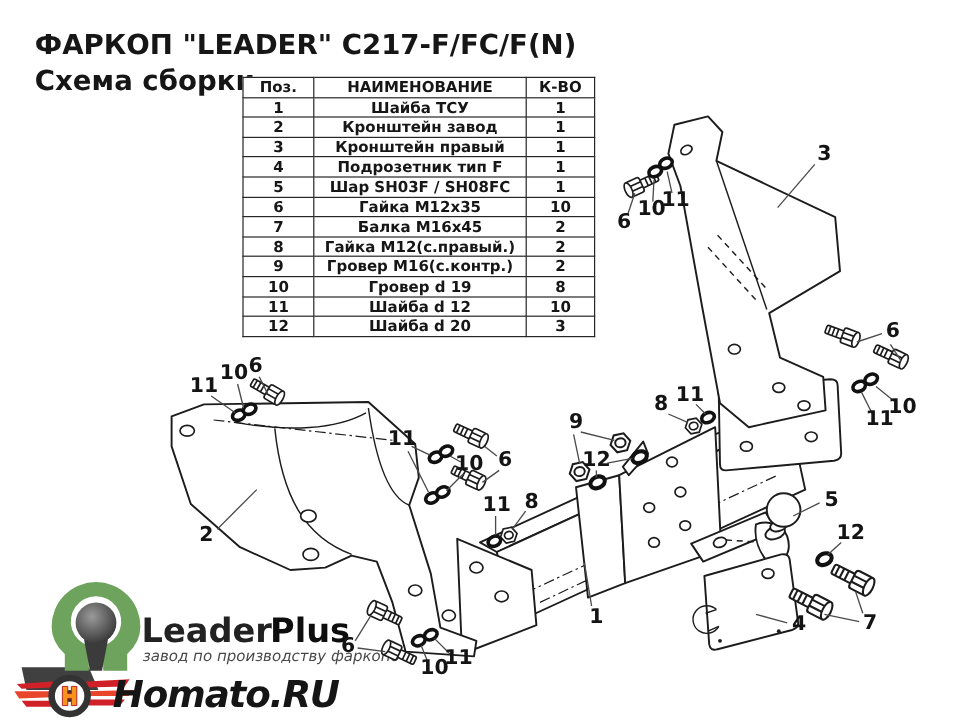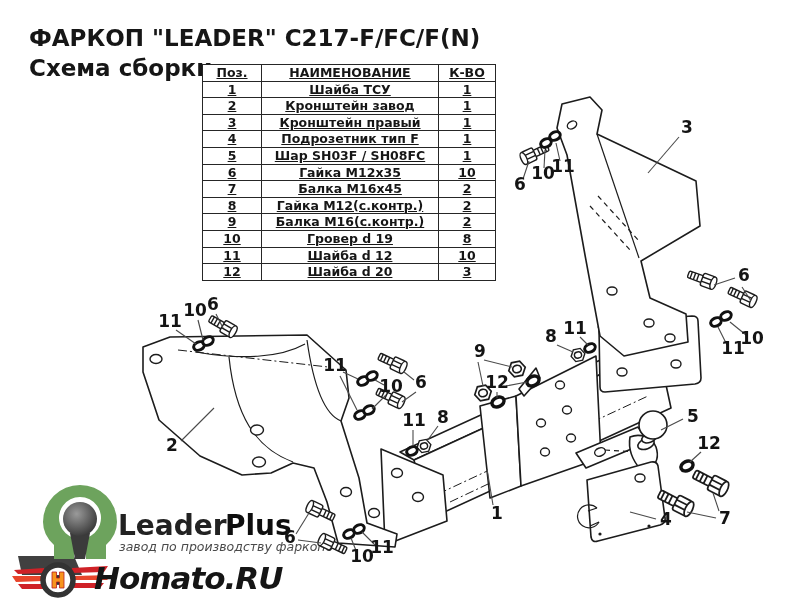--- a/index.html
+++ b/index.html
@@ -18,21 +18,20 @@
   }
   table.parts {
     position:absolute; left:202px; top:64px;
     border-collapse:collapse; background:#fff;
   }
   .parts th, .parts td {
     border:1.5px solid #262626;
     font-size:12.5px; font-weight:600; color:#161616;
     text-align:center; height:15.6px; line-height:15.6px; padding:0 4px;
     white-space:nowrap;
-    text-decoration:underline;
   }
   .c-pos  { width:50px; }
   .c-name { width:168px; }
   .c-qty  { width:48px; }
 
   svg.layer { position:absolute; left:0; top:0; pointer-events:none; }
   #logo-svg { position:absolute; left:12px; top:472px; pointer-events:none; }
 
   .part  { fill:#ffffff; stroke:#1c1c1c; stroke-width:1.6; stroke-linejoin:round; }
   .pline { fill:none; stroke:#1c1c1c; stroke-width:1.2; }
@@ -325,26 +324,26 @@
         <td class="c-name">Гайка М12х35</td>
         <td class="c-qty">10</td>
       </tr>
       <tr>
         <td class="c-pos">7</td>
         <td class="c-name">Балка М16х45</td>
         <td class="c-qty">2</td>
       </tr>
       <tr>
         <td class="c-pos">8</td>
-        <td class="c-name">Гайка М12(с.контр.)</td>
+        <td class="c-name">Гайка М12(с.правый.)</td>
         <td class="c-qty">2</td>
       </tr>
       <tr>
         <td class="c-pos">9</td>
-        <td class="c-name">Балка М16(с.контр.)</td>
+        <td class="c-name">Гровер М16(с.контр.)</td>
         <td class="c-qty">2</td>
       </tr>
       <tr>
         <td class="c-pos">10</td>
         <td class="c-name">Гровер d 19</td>
         <td class="c-qty">8</td>
       </tr>
       <tr>
         <td class="c-pos">11</td>
         <td class="c-name">Шайба d 12</td>

